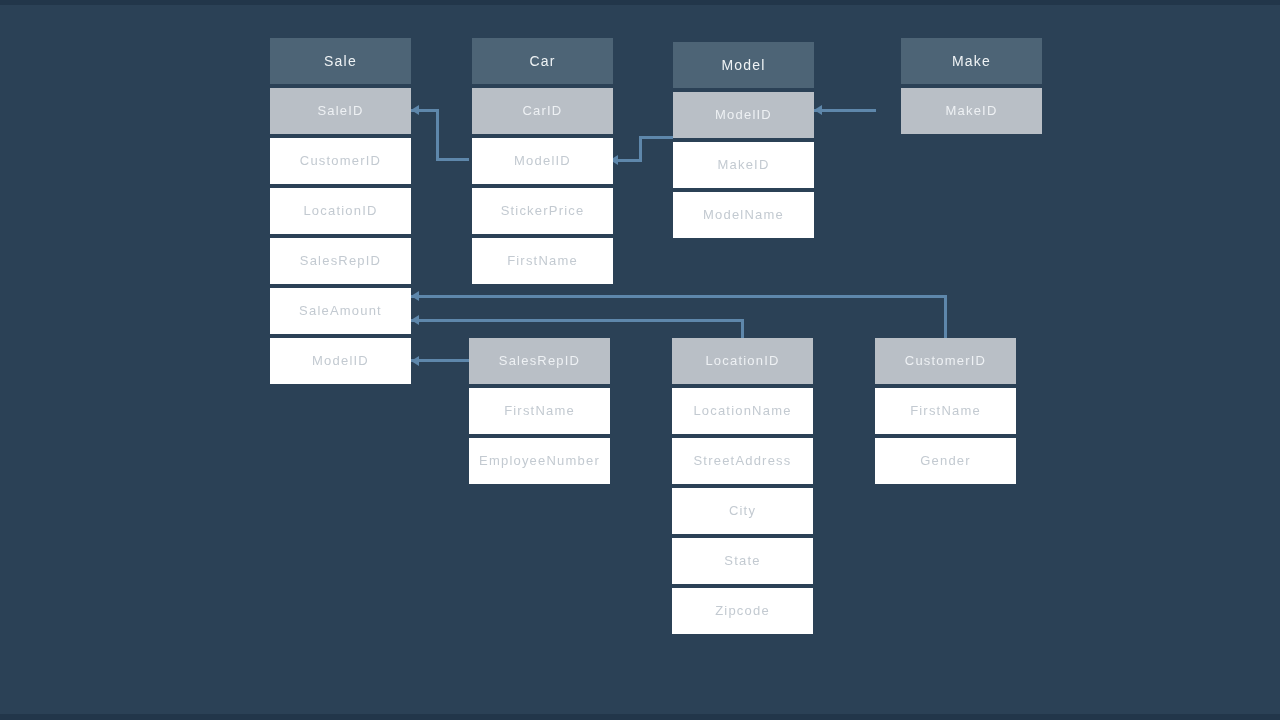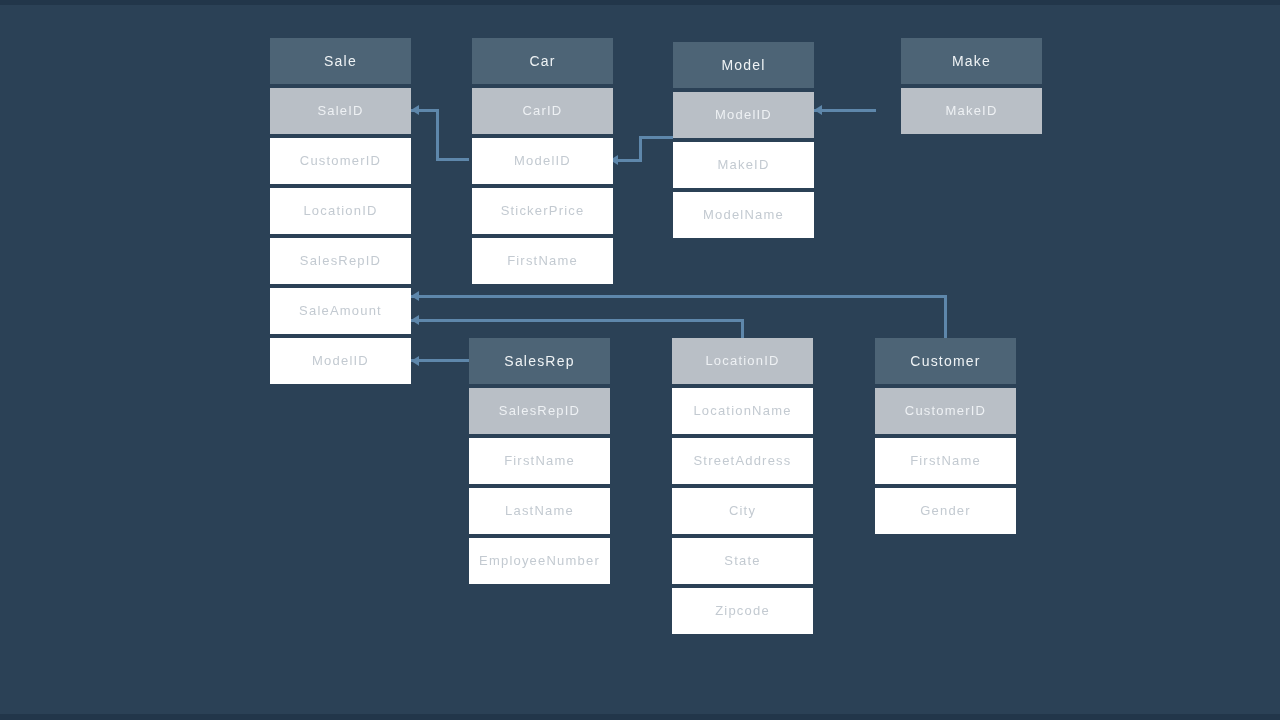--- a/index.html
+++ b/index.html
@@ -126,42 +126,39 @@
   </div>
 
   <div class="table t-make">
     <div class="thead">Make</div>
     <div style="display: flex; flex-direction: column; gap: 4px;">
         <div class="row pk">MakeID</div>
       </div>
   </div>
 
   <div class="table t-salesrep">
-    <div class="thead">SalesRep</div>
     <div style="display: flex; flex-direction: column; gap: 4px;">
         <div class="row pk">SalesRepID</div>
         <div class="row">FirstName</div>
-        <div class="row">LastName</div>
         <div class="row">EmployeeNumber</div>
       </div>
   </div>
 
   <div class="table t-location">
     <div style="display: flex; flex-direction: column; gap: 4px;">
         <div class="row pk">LocationID</div>
         <div class="row">LocationName</div>
         <div class="row">StreetAddress</div>
         <div class="row">City</div>
         <div class="row">State</div>
         <div class="row">Zipcode</div>
       </div>
   </div>
 
   <div class="table t-customer">
-    <div class="thead">Customer</div>
     <div style="display: flex; flex-direction: column; gap: 4px;">
         <div class="row pk">CustomerID</div>
         <div class="row">FirstName</div>
         <div class="row">Gender</div>
       </div>
   </div>
 
 </div>
 
 </body></html>

